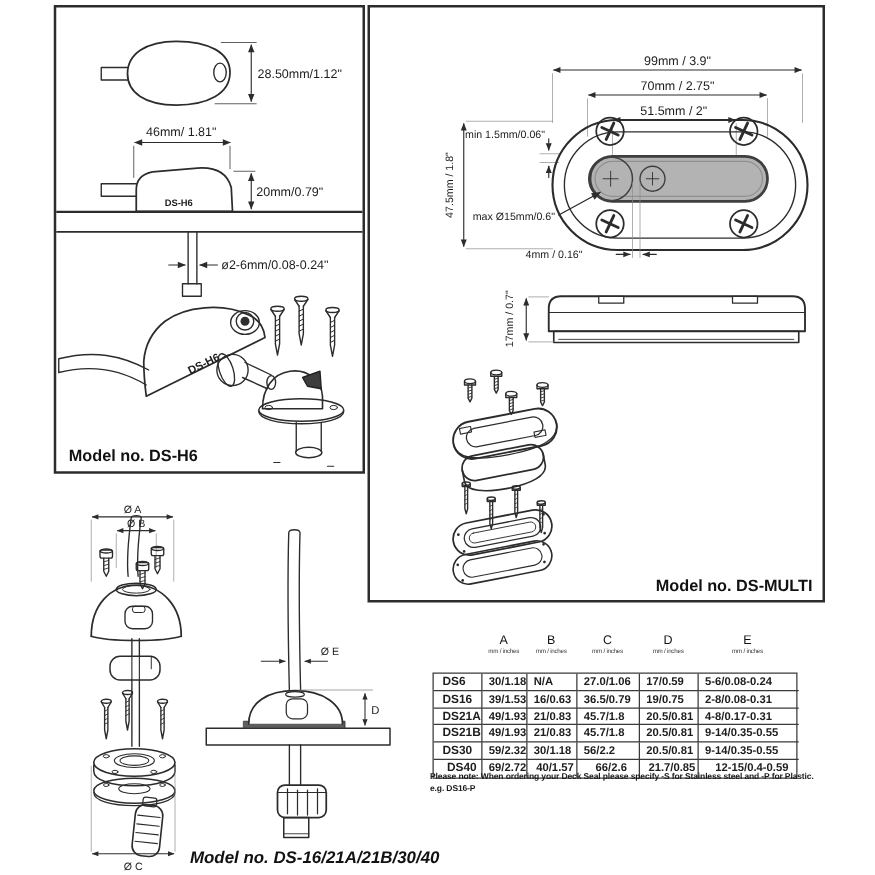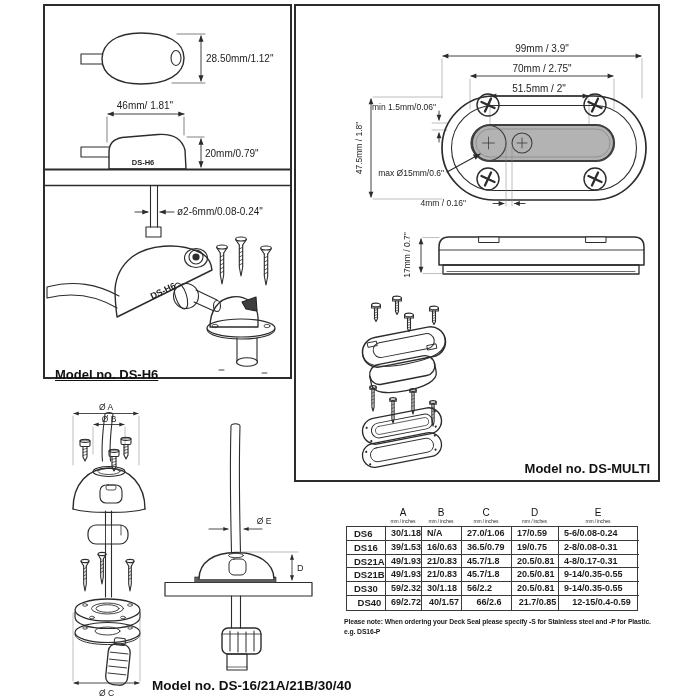--- a/index.html
+++ b/index.html
@@ -6,33 +6,33 @@
   html,body { background:#fff; }
   .canvas {
     position: relative; width: 700px; height: 700px; background: #fff;
     font-family: "Liberation Sans", sans-serif; color:#1d1d1d; overflow: hidden;
   }
   .box { position: absolute; border: 2px solid #2c2c2c; background:#fff; }
   .box-dsh6   { left: 43px; top: 4px;  width: 249px; height: 375px; }
   .box-dsmulti{ left: 294px; top: 4px; width: 366px; height: 478px; }
   .fig-dsseries { position:absolute; left:55px; top:401px; width:275px; height:302px; }
   .caption { position:absolute; font-weight: bold; font-size: 13px; color:#111; white-space: nowrap; }
-  .cap-a { left: 10px; top: 361px; text-decoration: underline; }
+  .cap-a { left: 10px; top: 351px; }
   .cap-b { right: 8px; top: 455px; }
-  .cap-c { left: 152px; top: 678px; font-size: 13.5px; }
+  .cap-c { left: 152px; top: 678px; font-size: 13.5px; font-style: italic; }
   svg { display:block; }
   svg path, svg line, svg rect, svg ellipse, svg circle {
     stroke:#2c2c2c; fill:none; stroke-width:1.1; stroke-linecap:round; stroke-linejoin:round;
   }
   svg text { stroke:none; fill:#1d1d1d; font-family:"Liberation Sans", sans-serif; }
   .spec-table { position:absolute; left:346px; top:505px; width:292px; }
   .tbl-head, .tbl-body { display:grid; grid-template-columns: 39px 36px 40px 50px 47px 80px; }
   .th { text-align:center; font-size:10px; line-height:11px; padding-top:2px; color:#111; }
   .th .unit { display:block; font-size:5px; line-height:6px; color:#333; letter-spacing:-0.2px; }
-  .tbl-body { border:1px solid #3a3a3a; margin-top:2px; }
+  .tbl-body { border:1px solid #3a3a3a; margin-top:14px; }
   .td { font-size:9px; height:13.8px; line-height:13.5px; padding-left:5px;
         border-right:1px solid #3a3a3a; border-bottom:1px solid #3a3a3a; white-space:nowrap; overflow:hidden;font-weight:bold; }
   .td.model { font-weight:bold; font-size:9.5px; padding-left:7px; }
   .td.lastcol { border-right:none; }
   .td.lastrow { border-bottom:none;text-align:center; }
   .note { position:absolute; left:344px; top:617px; width:312px; font-size:6.8px; font-weight:600;
           letter-spacing:-0.1px; line-height:1.45; color:#1a1a1a; }
 </style>
 </head>
 <body>

